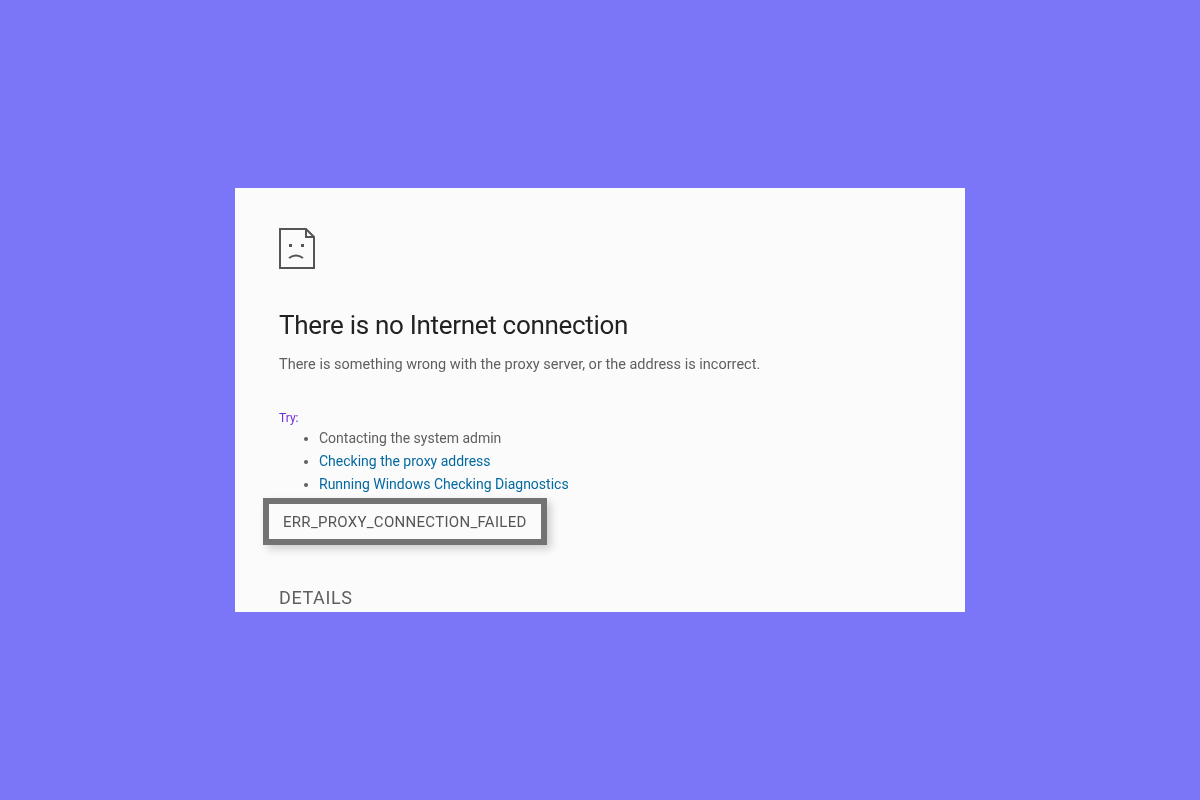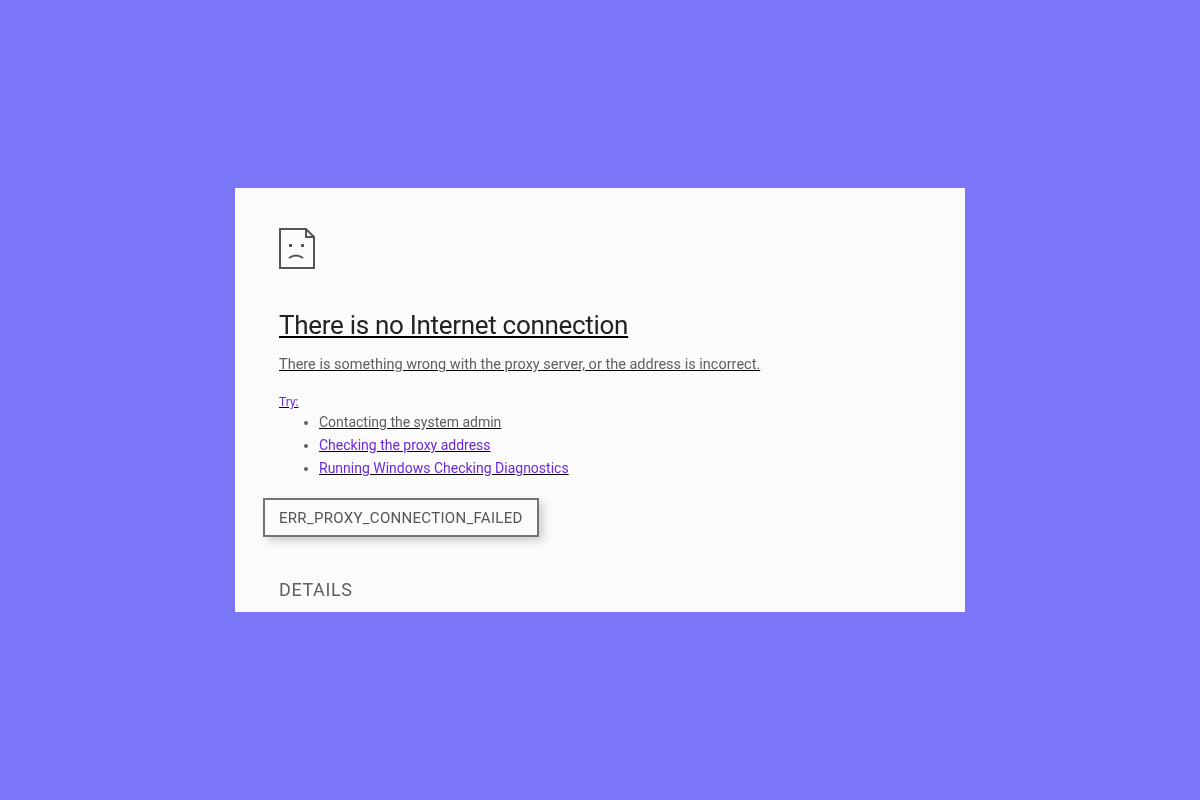--- a/index.html
+++ b/index.html
@@ -15,61 +15,60 @@
       align-items: center;
       justify-content: center;
       font-family: 'Segoe UI', Roboto, Arial, sans-serif;
     }
     .panel {
       background: #fbfbfb;
       width: 730px;
       height: 424px;
       padding: 40px 44px 30px 44px;
       position: relative;
-      text-decoration: underline;
     }
     .sad-icon {
       margin-bottom: 36px;
     }
     .title {
       font-size: 26px;
       font-weight: 400;
       color: #222;
       margin-bottom: 16px;
       letter-spacing: -0.3px;
     }
     .subtitle {
       font-size: 14.5px;
       color: #5f5f5f;
-      margin-bottom: 22px;
+      margin-bottom: 38px;
     }
     .try-label {
       font-size: 12px;
       color: #6d28d9;
       margin-bottom: 2px;
     }
     .suggestions {
       list-style: disc;
       padding-left: 40px;
       color: #5f5f5f;
       font-size: 14px;
       line-height: 1.65;
     }
     .suggestions li {
       padding: 0;
     }
     .link {
-      color: #6d28d9;
+      color: #0369a1;
       cursor: pointer;
     }
     .error-code-box {
       display: inline-block;
-      border: 2px solid #737373;
+      border: 6px solid #737373;
       padding: 8px 14px;
-      margin-top: 18px;
+      margin-top: 2px;
       margin-left: -16px;
       box-shadow: 4px 4px 8px rgba(0,0,0,0.18);
     }
     .error-code {
       font-size: 15px;
       color: #555;
       letter-spacing: 0.3px;
     }
     .details-btn {
       display: inline-block;

